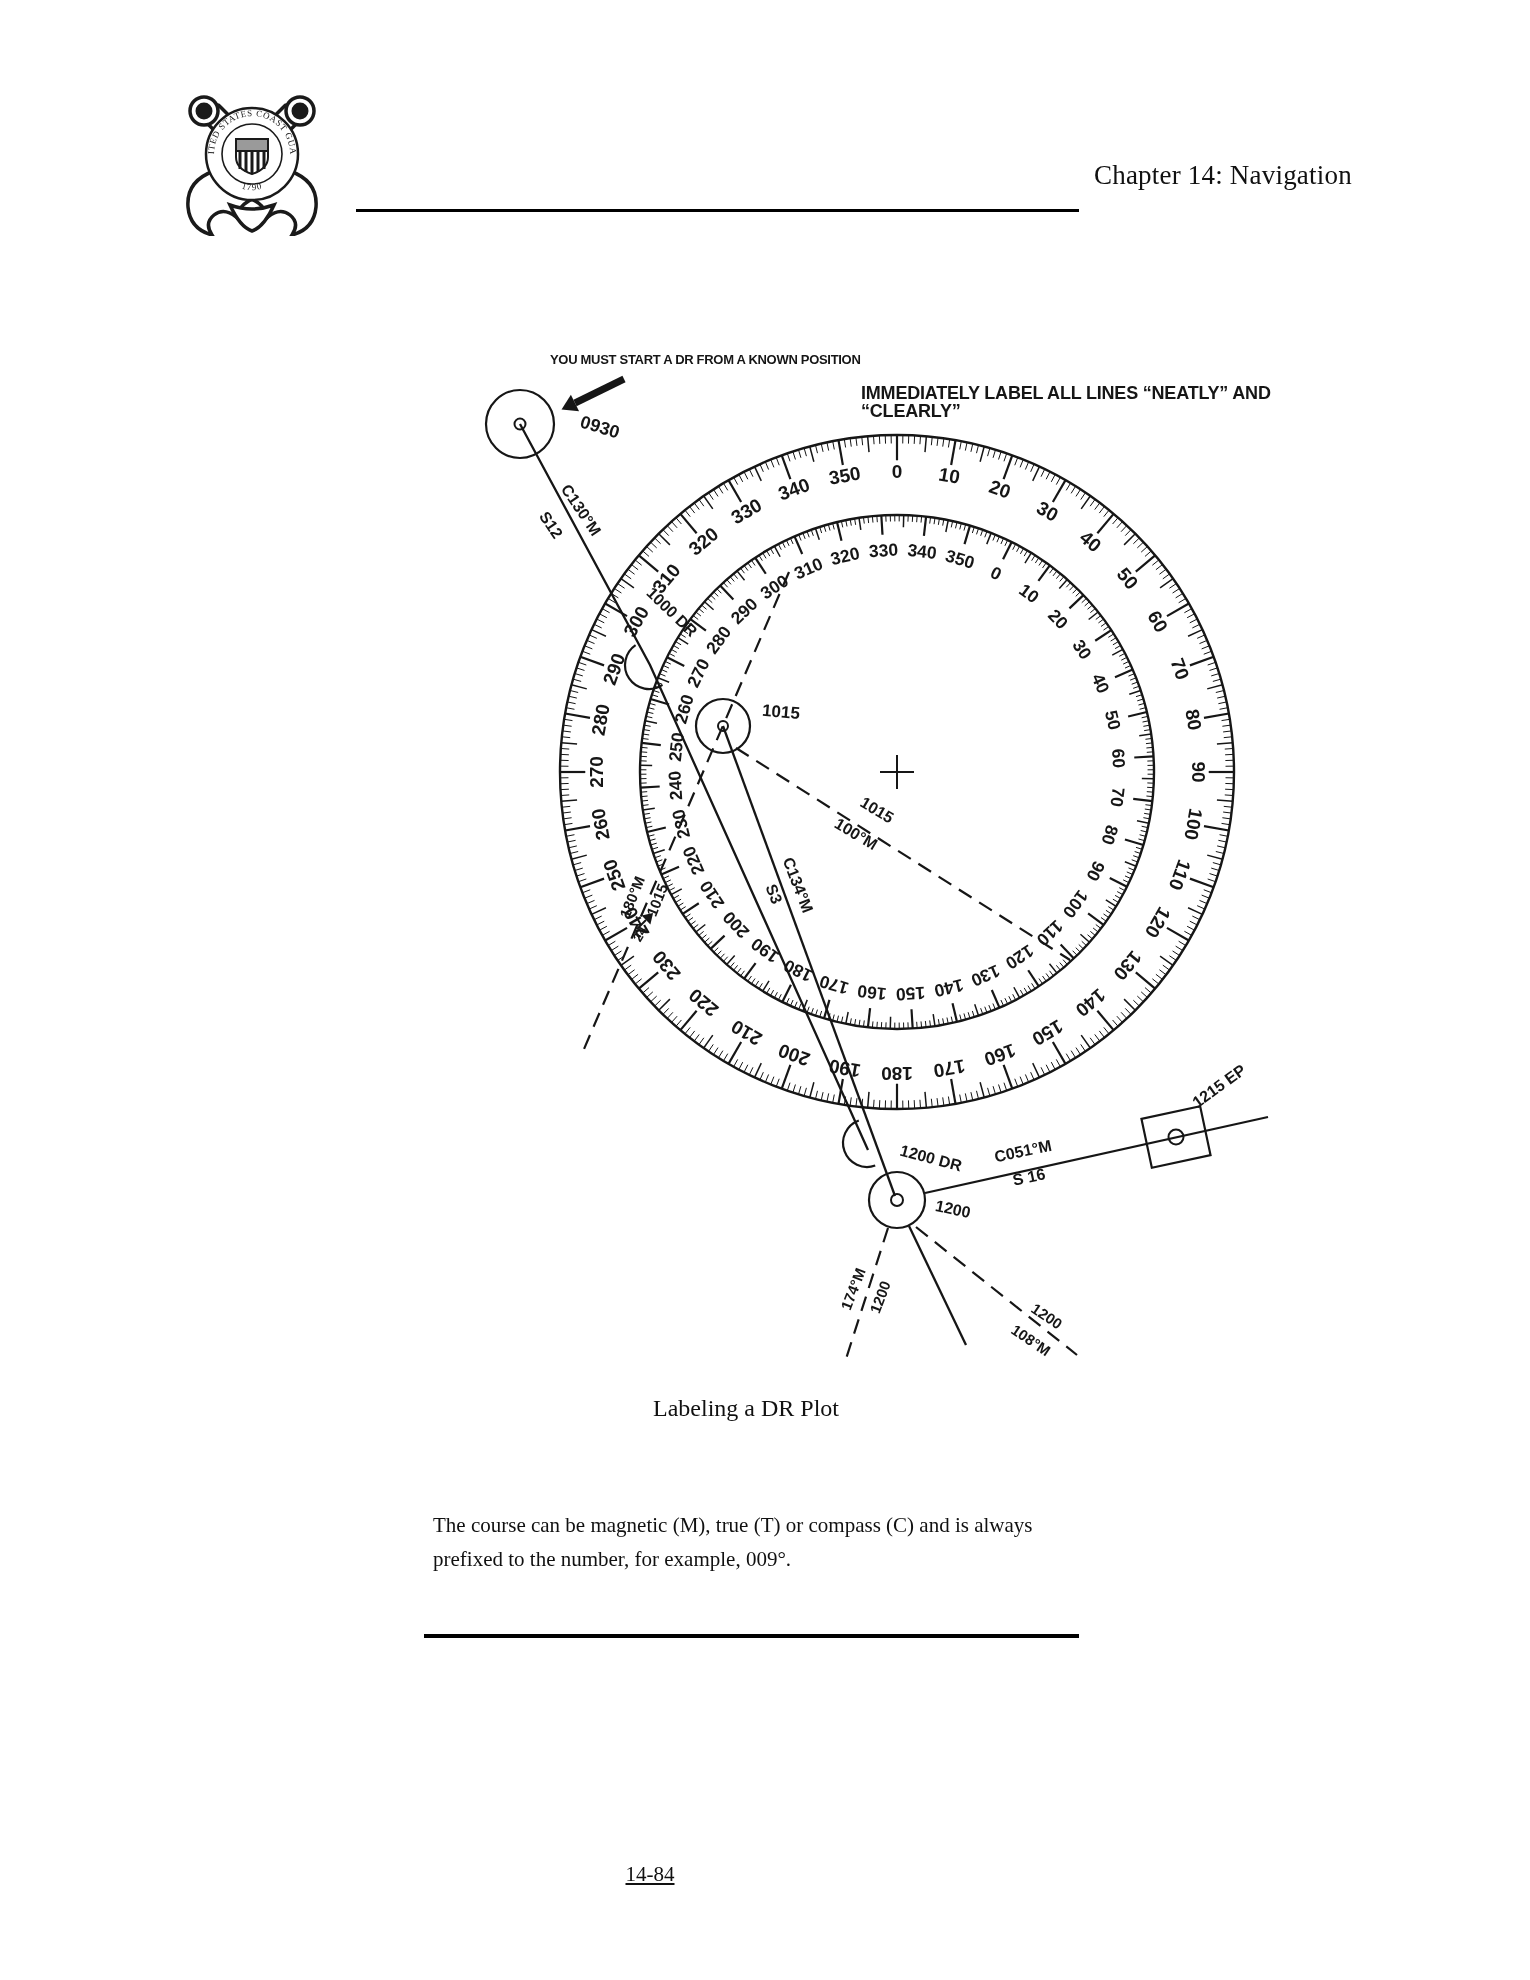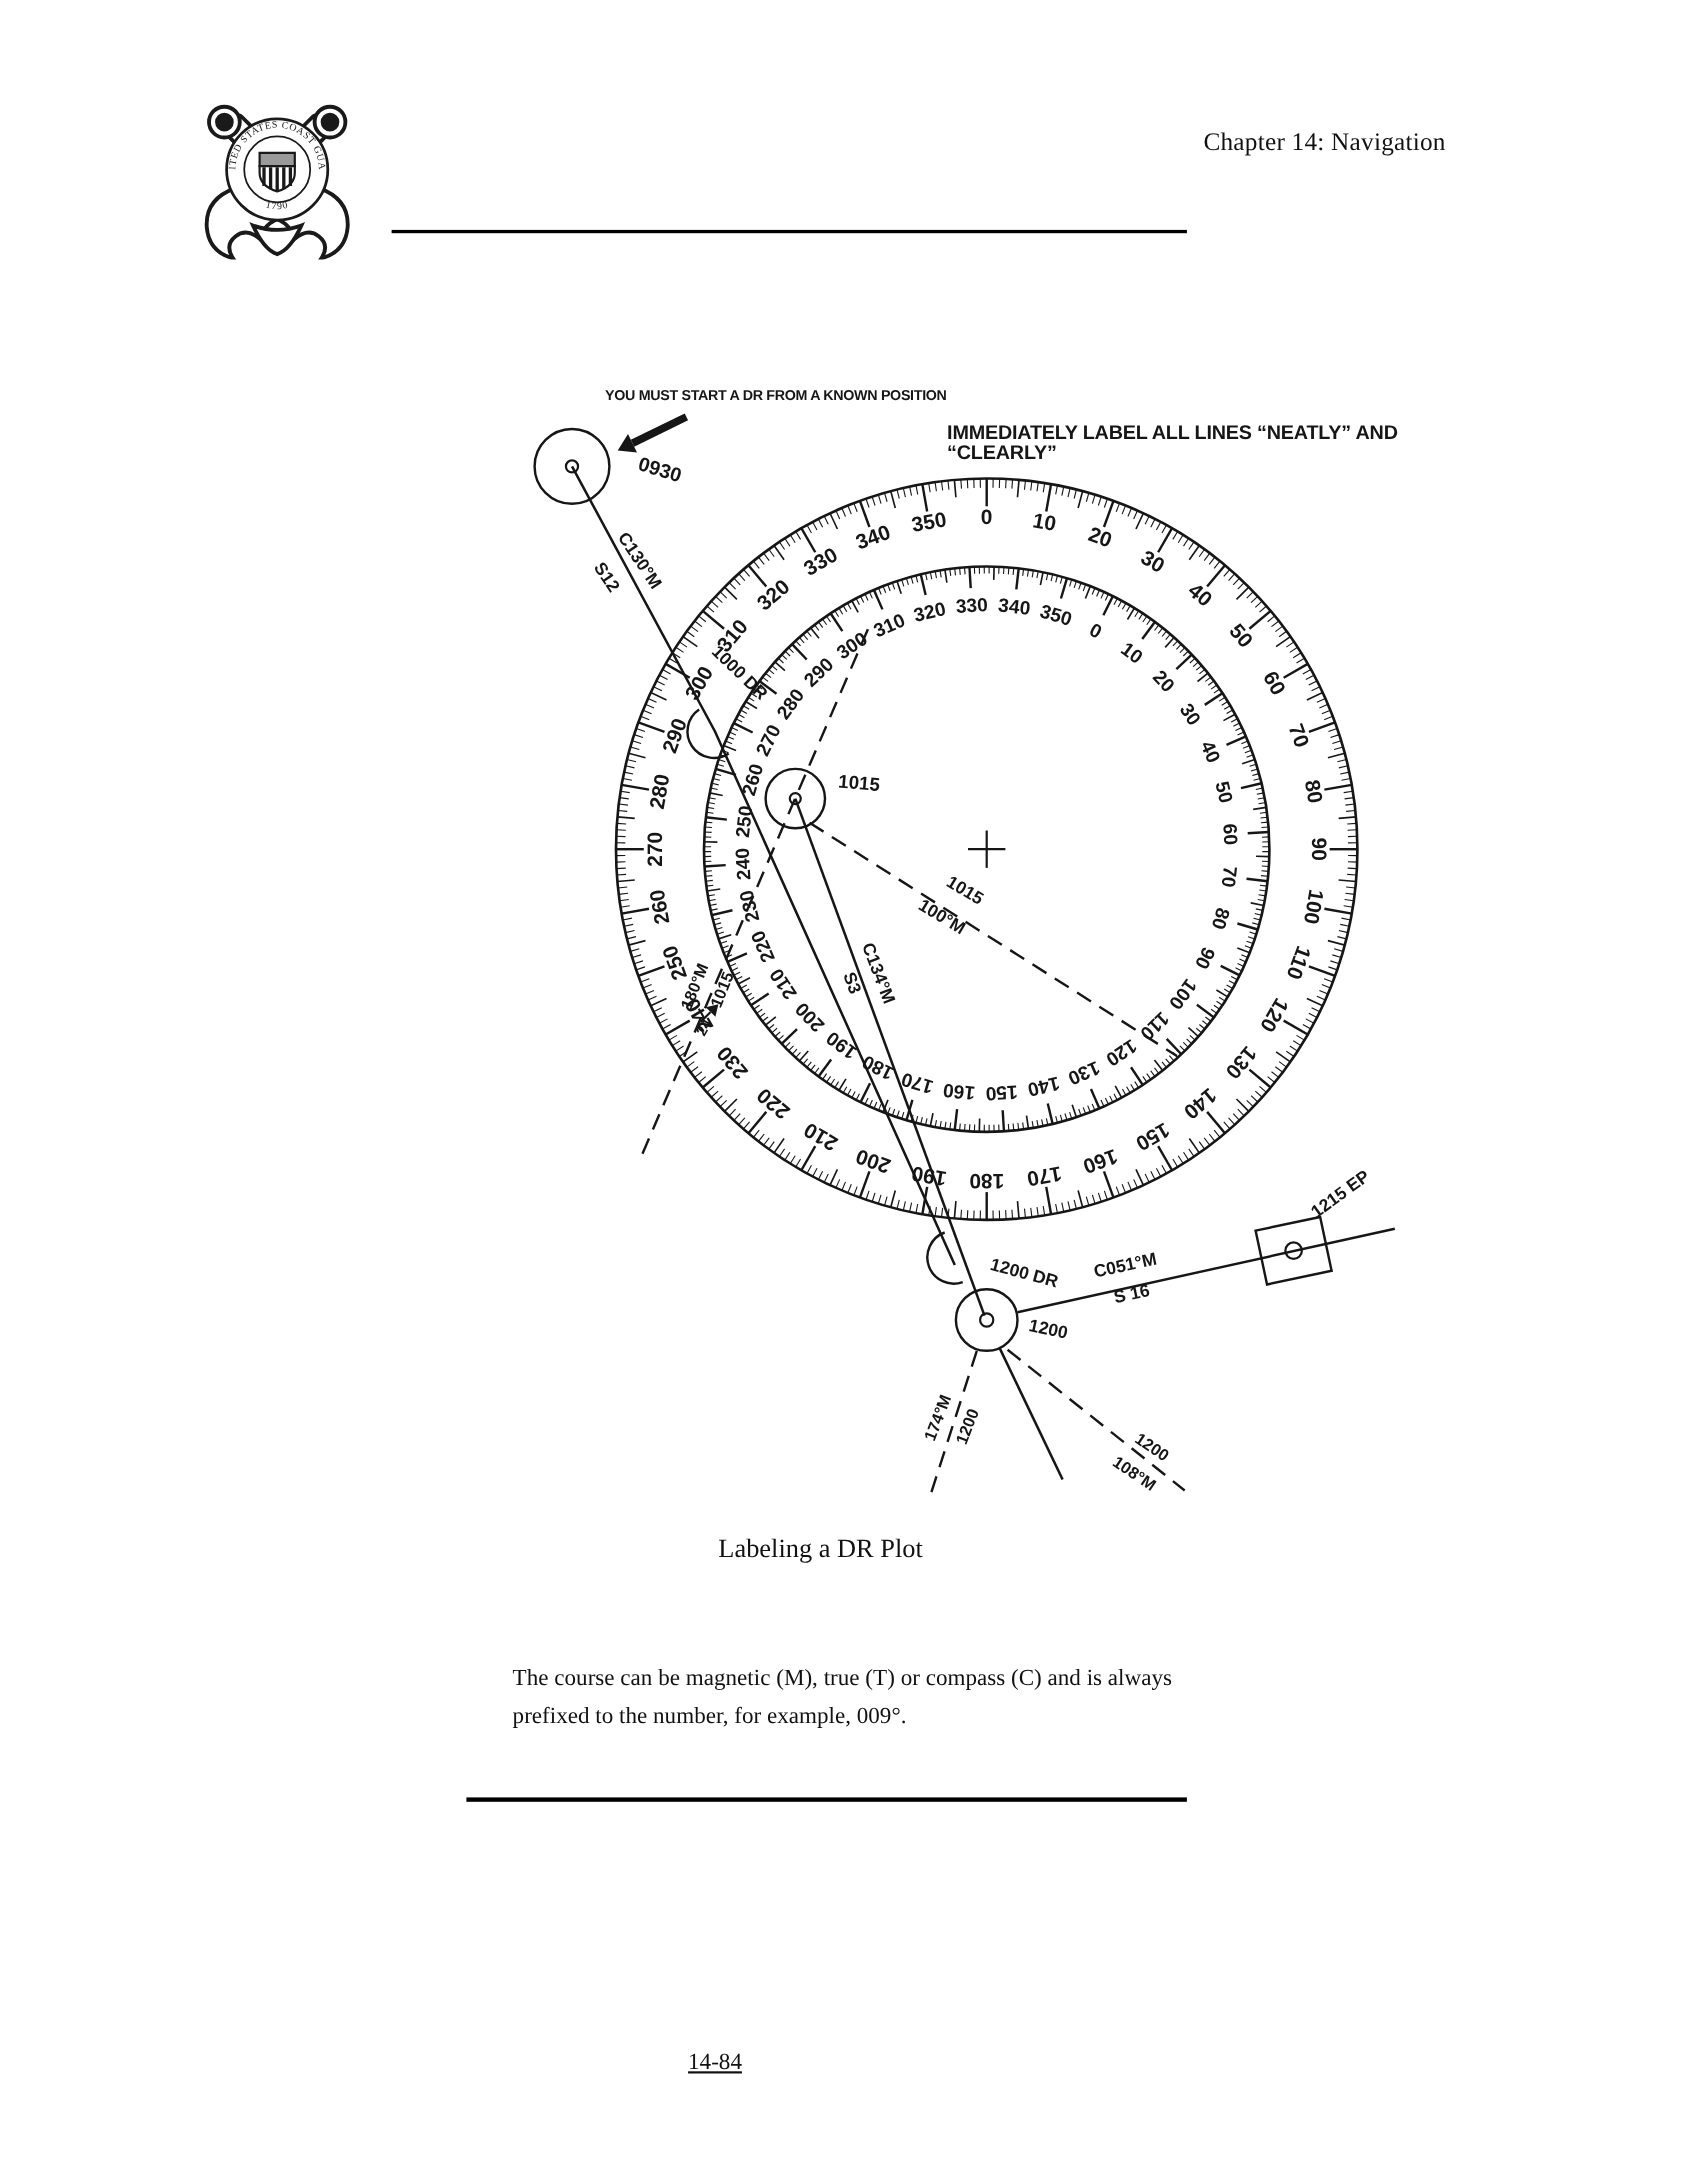--- a/index.html
+++ b/index.html
@@ -1,26 +1,26 @@
 <!DOCTYPE html>
 <html><head>
 <meta charset="utf-8">
 <style>
   html,body{margin:0;padding:0;background:#888;}
   .page{position:relative;width:1530px;height:1980px;background:#ffffff;overflow:hidden;
         font-family:"Liberation Serif",serif;color:#111;}
   .serif{font-family:"Liberation Serif",serif;}
   .rule{position:absolute;background:#000;}
-  .hdr{position:absolute;font-size:23px;letter-spacing:.2px;}
+  .hdr{position:absolute;font-size:27px;letter-spacing:.2px;margin-top:44px;}
   .note{position:absolute;font-family:"Liberation Sans",sans-serif;font-weight:bold;color:#161616;}
   .note-top{font-size:13px;letter-spacing:-0.3px;}
   .note-right{font-size:18px;line-height:18px;letter-spacing:-0.2px;}
   .caption{position:absolute;left:430px;top:1390px;width:632px;text-align:center;
            font-size:24px;line-height:36px;}
-  .para{position:absolute;left:433px;top:1508px;font-size:21px;line-height:34px;white-space:nowrap;margin-left:33px;}
+  .para{position:absolute;left:433px;top:1508px;font-size:21px;line-height:34px;white-space:nowrap;}
   .pagenum{position:absolute;left:600px;top:1862px;width:100px;text-align:center;font-size:21px;text-decoration:underline;}
   #fig{position:absolute;left:0;top:0;width:1530px;height:1980px;}
   #seal{position:absolute;left:170px;top:72px;}
   text{user-select:none;}
 </style>
 </head>
 <body>
 
 <div class="page">
 

